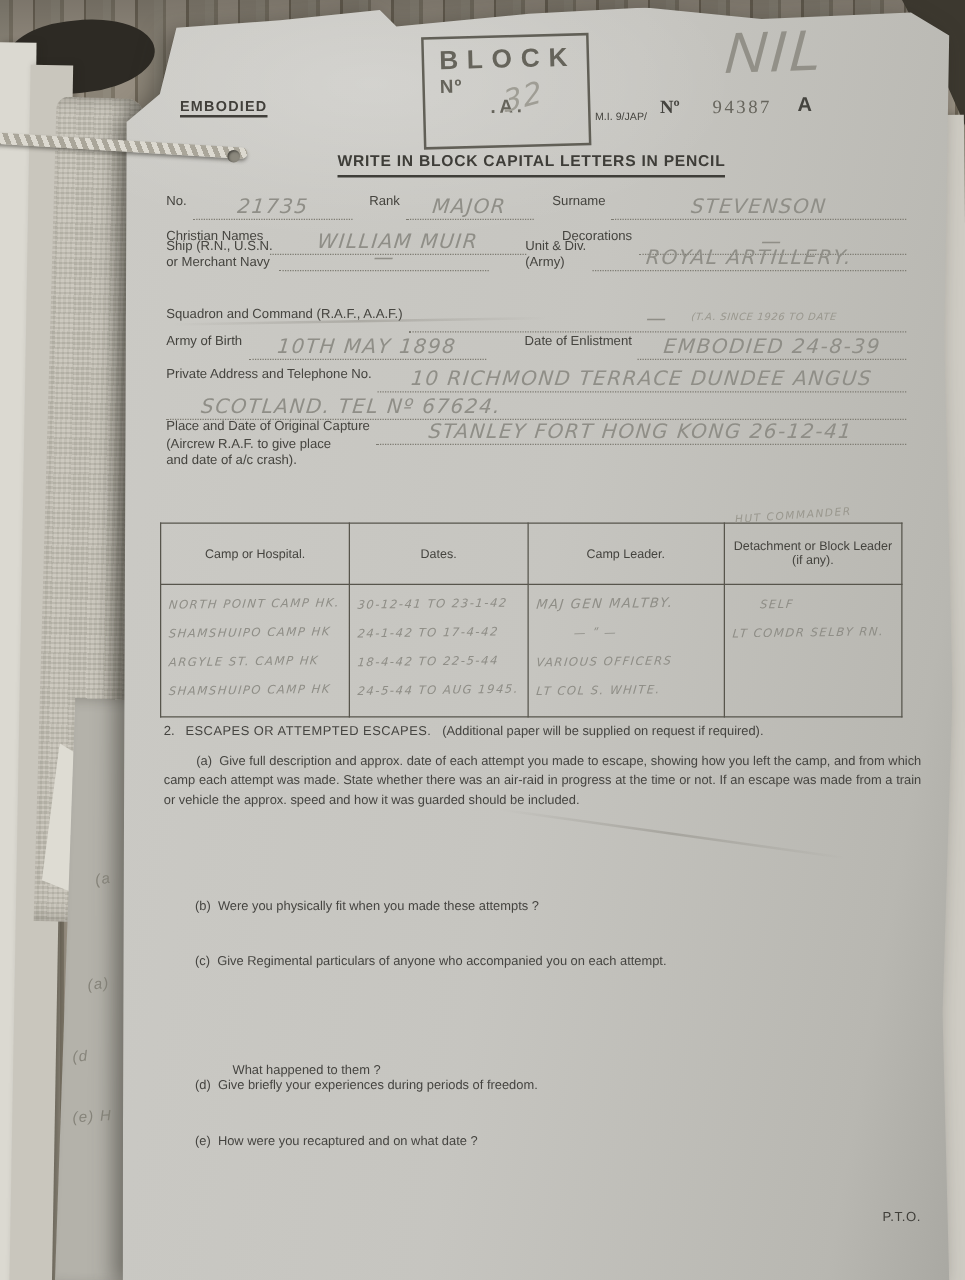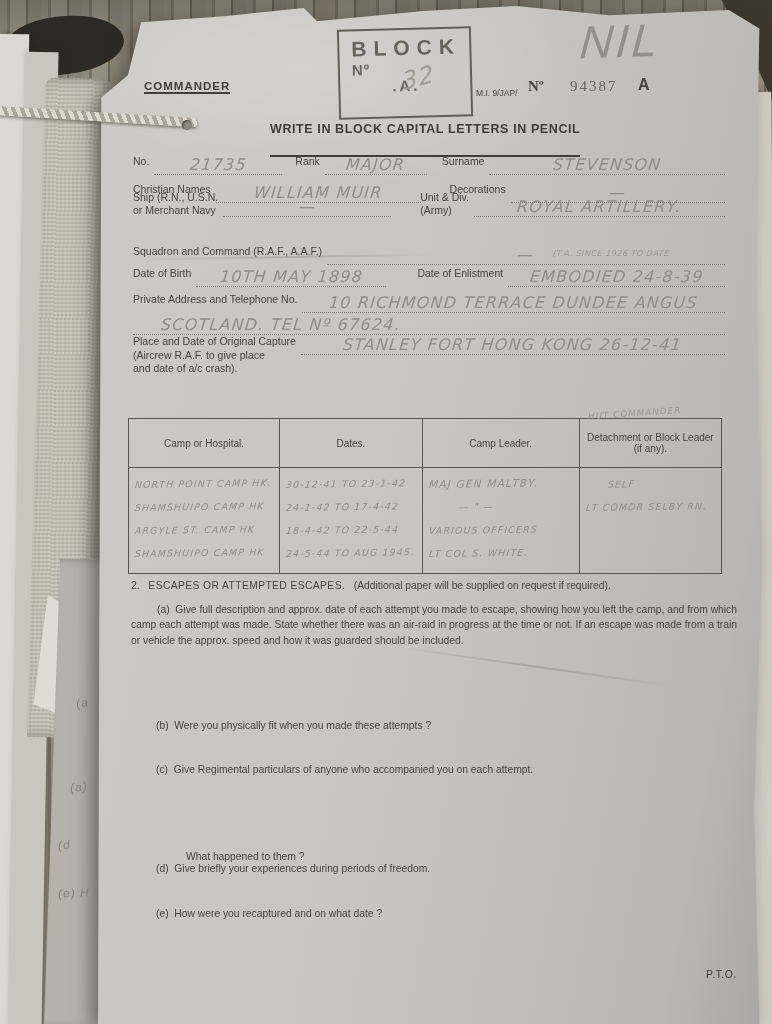--- a/index.html
+++ b/index.html
@@ -42,21 +42,21 @@
   .crease{position:absolute;background:linear-gradient(90deg,rgba(0,0,0,0),rgba(90,86,76,.25),rgba(0,0,0,0));height:2px;}
 
   .pg{position:absolute;color:#45443f;}
   .lbl{color:#45443f;font-size:10.5px;white-space:nowrap;}
   .row{display:flex;align-items:flex-start;gap:5px;}
   .row-end{align-items:flex-end;}
   .dot{border-bottom:1px dotted #7d7b72;text-align:center;min-height:13px;}
   .hw{font-family:"DejaVu Sans",sans-serif;font-style:italic;color:#8f8e87;letter-spacing:1.2px;
       white-space:nowrap;display:inline-block;transform:skewX(-6deg);}
   .hw-sm{font-size:9px;}
-  .title{font-weight:bold;font-size:12.5px;letter-spacing:.6px;border-bottom:2px solid #3f3e39;padding-bottom:19px;color:#3e3d38;white-space:nowrap;}
+  .title{font-weight:bold;font-size:12.5px;letter-spacing:.6px;border-bottom:2px solid #3f3e39;padding-bottom:4px;color:#3e3d38;white-space:nowrap;}
   .conf{font-weight:bold;font-size:11.5px;letter-spacing:1px;border-bottom:2px solid #413f3a;color:#413f3a;}
   .stamp{border:2.5px solid #56544b;color:#5b5950;transform:rotate(-1.5deg);opacity:.9;padding:6px 10px 4px 12px;}
   .stamp .w1{font-size:21px;letter-spacing:7px;font-weight:bold;}
   .stamp .w2{font-size:15px;font-weight:bold;letter-spacing:1px;}
   .stamp .w3{font-size:15px;font-weight:bold;letter-spacing:3px;text-align:center;}
   .stamp-num{position:absolute;left:62px;top:34px;font-size:24px;color:#9b9990;transform:rotate(-14deg) skewX(-8deg);font-style:italic;}
   .nil{font-size:46px;color:#8a887f;transform:rotate(-2deg) skewX(-6deg);letter-spacing:3px;font-style:italic;opacity:.85;}
   .serif{font-family:"Liberation Serif",serif;}
   .para{font-size:10.3px;line-height:1.5;color:#454440;text-align:justify;}
   .faint{color:#9a988f;font-size:8px;letter-spacing:.5px;}
@@ -82,21 +82,21 @@
   <div class="strip white-wedge"></div>
   <div class="strip under-page"></div>
   <div class="strip right-strip"></div>
 
   <div class="page-wrap">
     <div class="page">
 
       <div class="crease" style="left:40px;top:250px;width:300px;transform:rotate(-1deg);"></div>
       <div class="crease" style="left:300px;top:660px;width:280px;transform:rotate(8deg);"></div>
 
-      <div class="pg conf" style="left:46px;top:74px;">COMMANDER</div>
+      <div class="pg conf" style="left:46px;top:74px;">EMBODIED</div>
 
       <div class="pg stamp" style="left:240px;top:22px;width:108px;height:76px;">
         <div class="w1">BLOCK</div>
         <div class="w2">Nº</div>
         <div class="stamp-num hw">32</div>
         <div class="w3">.A.</div>
       </div>
 
       <div class="pg" style="left:378px;top:82px;font-size:8.5px;text-align:center;">M.I. 9/JAP/</div>
       <div class="pg serif" style="left:430px;top:72px;font-size:15px;font-weight:bold;">Nº</div>
@@ -129,21 +129,21 @@
         <span class="dot" style="flex:1;"><span class="hw">ROYAL ARTILLERY.</span></span>
       </div>
 
       <div class="pg row" style="left:35px;top:239px;width:592px;">
         <span class="lbl">Squadron and Command (R.A.F., A.A.F.)</span>
         <span class="dot" style="flex:1;"><span class="hw">—</span></span>
       </div>
       <div class="pg faint hw hw-sm" style="left:455px;top:243px;">(T.A. SINCE 1926 TO DATE</div>
 
       <div class="pg row" style="left:35px;top:261px;width:592px;">
-        <span class="lbl">Date of Birth</span>
+        <span class="lbl">Army of Birth</span>
         <span class="dot" style="width:190px;"><span class="hw">10TH MAY 1898</span></span>
         <span class="lbl" style="margin-left:26px;">Date of Enlistment</span>
         <span class="dot" style="flex:1;"><span class="hw">EMBODIED  24-8-39</span></span>
       </div>
 
       <div class="pg row" style="left:35px;top:287px;width:592px;">
         <span class="lbl">Private Address and Telephone No.</span>
         <span class="dot" style="flex:1;"><span class="hw">10 RICHMOND  TERRACE   DUNDEE   ANGUS</span></span>
       </div>
       <div class="pg row" style="left:35px;top:309px;width:592px;">

